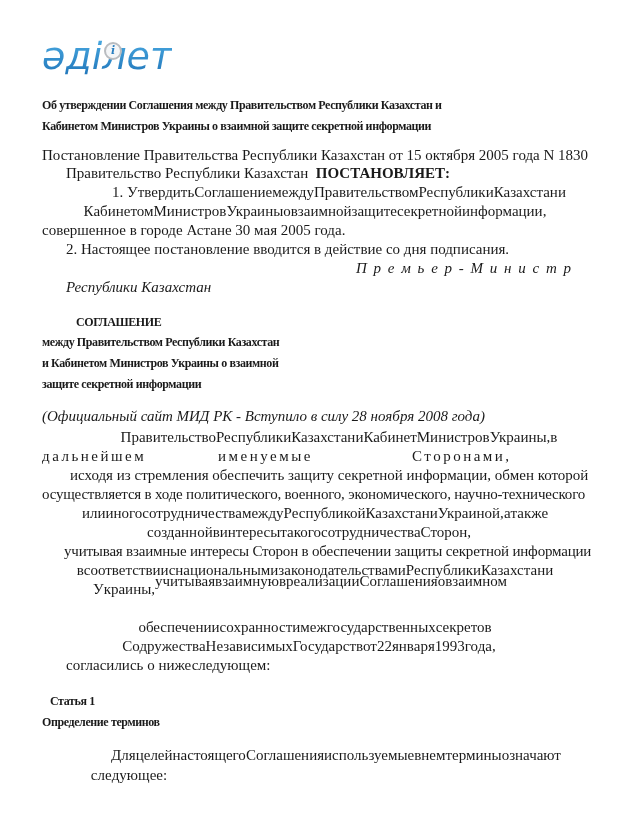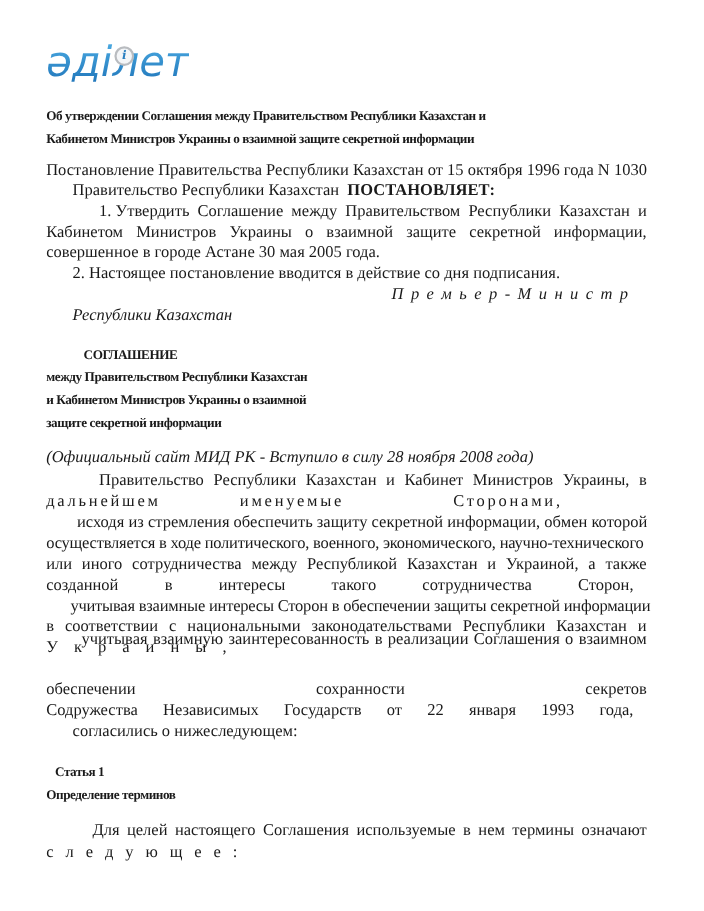--- a/index.html
+++ b/index.html
@@ -10,36 +10,36 @@
                font-style: italic; font-size: 38px; letter-spacing: 0px;
                background: linear-gradient(#4fb0e6, #1e73b8); -webkit-background-clip: text;
                background-clip: text; color: transparent; }
   .logo-badge { position: absolute; left: 62px; top: 2px; width: 14px; height: 14px; border-radius: 50%;
                 border: 2px solid #b9bcc0; background: #f4f6f8; color: #2a7fc0; font-size: 11px;
                 font-weight: bold; text-align: center; line-height: 14px; font-style: italic;
                 font-family: "DejaVu Serif", serif; }
   .line { position: absolute; left: 42px; white-space: nowrap; font-size: 15px; line-height: 19px; }
   .b { font-weight: bold; text-align: right; }
   .title { font-size: 12px; font-weight: bold; letter-spacing: -0.4px; text-align: right; }
-  .just { width: 546px; display: flex; justify-content: space-between; }
+  .just { width: 546px; display: flex; justify-content: center; }
   .spaced { letter-spacing: 2.5px; }
   .it { font-style: italic; }
 </style>
 </head>
 <body>
 
 <div class="logo">
   <span class="logo-text">әділет</span>
   <span class="logo-badge">i</span>
 </div>
 
 <div class="line title" style="top:96px">Об утверждении Соглашения между Правительством Республики Казахстан и</div>
 <div class="line title" style="top:117px">Кабинетом Министров Украины о взаимной защите секретной информации</div>
 
-<div class="line" style="top:146px">Постановление Правительства Республики Казахстан от 15 октября 1996 года N 1030</div>
+<div class="line" style="top:146px">Постановление Правительства Республики Казахстан от 15 октября 2005 года N 1830</div>
 <div class="line" style="top:164px; left:66px">
   <span>Правительство Республики Казахстан</span>&nbsp;
   <span class="b">ПОСТАНОВЛЯЕТ:</span>
 </div>
 <div class="line just" style="top:183px; left:90px; width:498px">
   <span>1. Утвердить</span>
     <span>Соглашение</span>
     <span>между</span>
     <span>Правительством</span>
     <span>Республики</span>
@@ -122,30 +122,30 @@
     <span>р</span>
     <span>а</span>
     <span>и</span>
     <span>н</span>
     <span>ы</span>
     <span>,</span>
 </div>
 <div class="line just" style="top:572px; left:74px; width:514px">
   <span>учитывая</span>
     <span>взаимную</span>
-    <span>заинтересованность</span>
     <span>в</span>
     <span>реализации</span>
     <span>Соглашения</span>
     <span>о</span>
     <span>взаимном</span>
 </div>
 <div class="line just" style="top:618px">
   <span>обеспечении</span>
     <span>сохранности</span>
+    <span>межгосударственных</span>
     <span>секретов</span>
 </div>
 <div class="line just" style="top:637px; width:534px">
   <span>Содружества</span>
     <span>Независимых</span>
     <span>Государств</span>
     <span>от</span>
     <span>22</span>
     <span>января</span>
     <span>1993</span>

